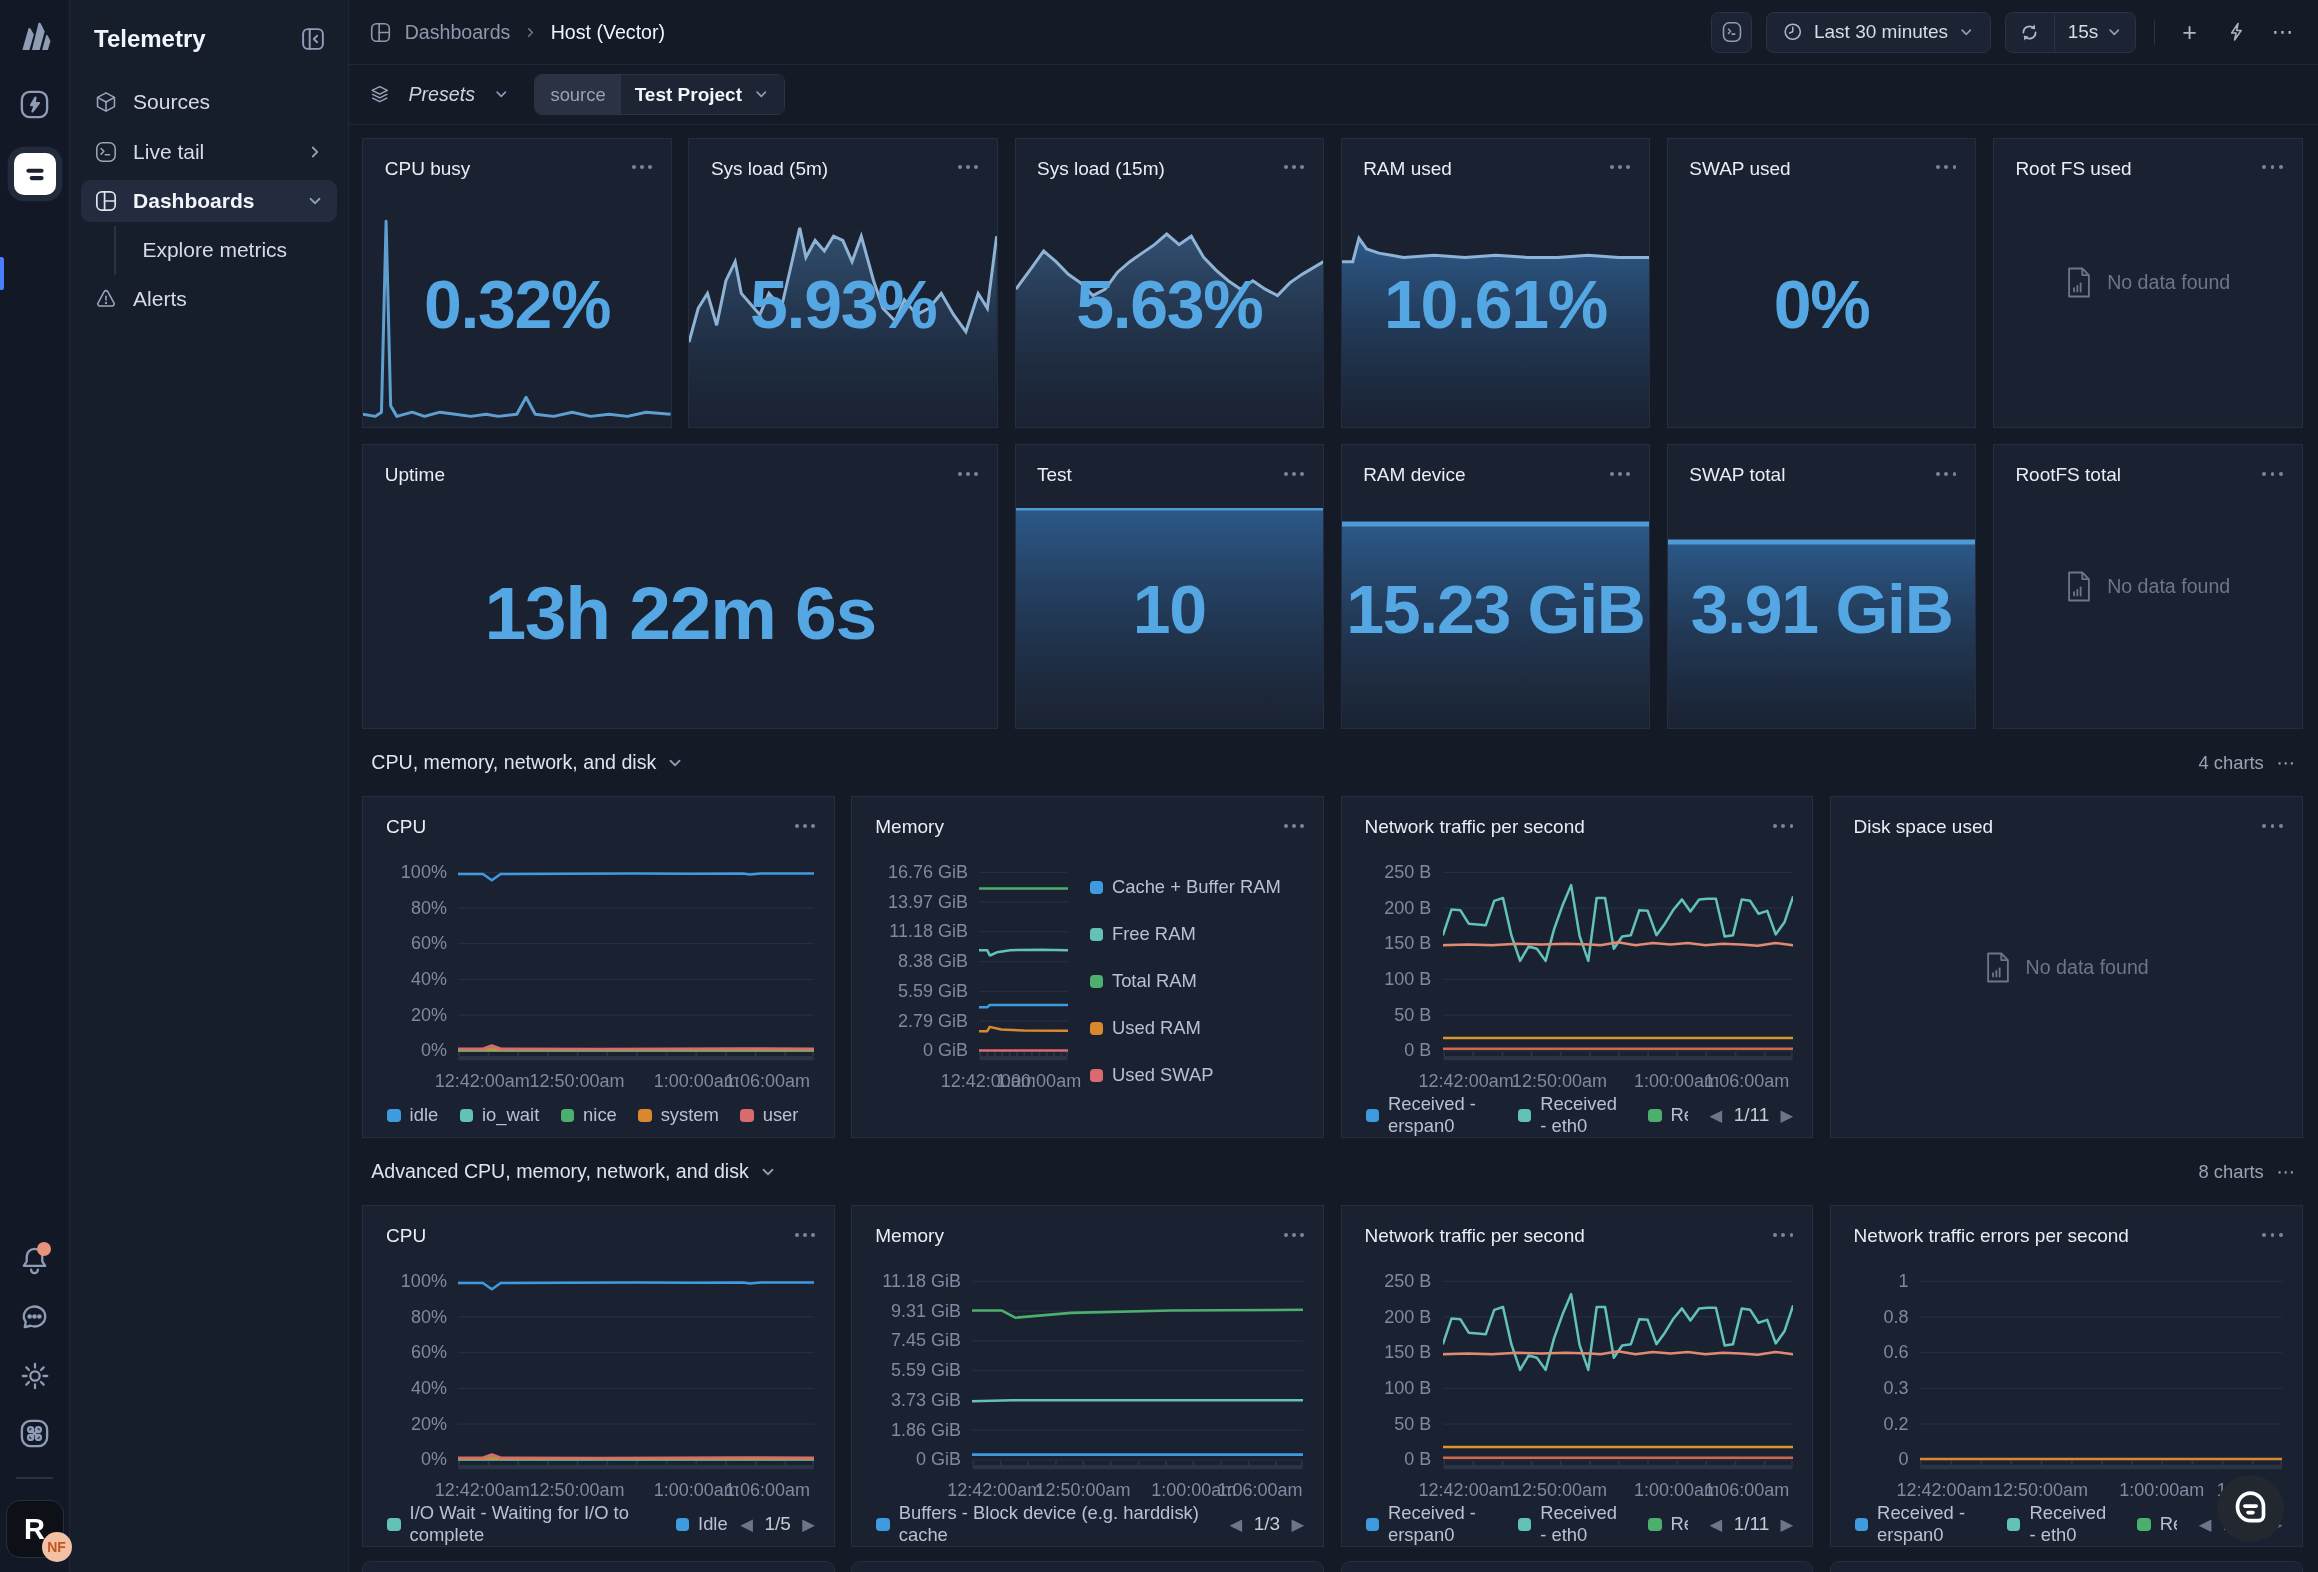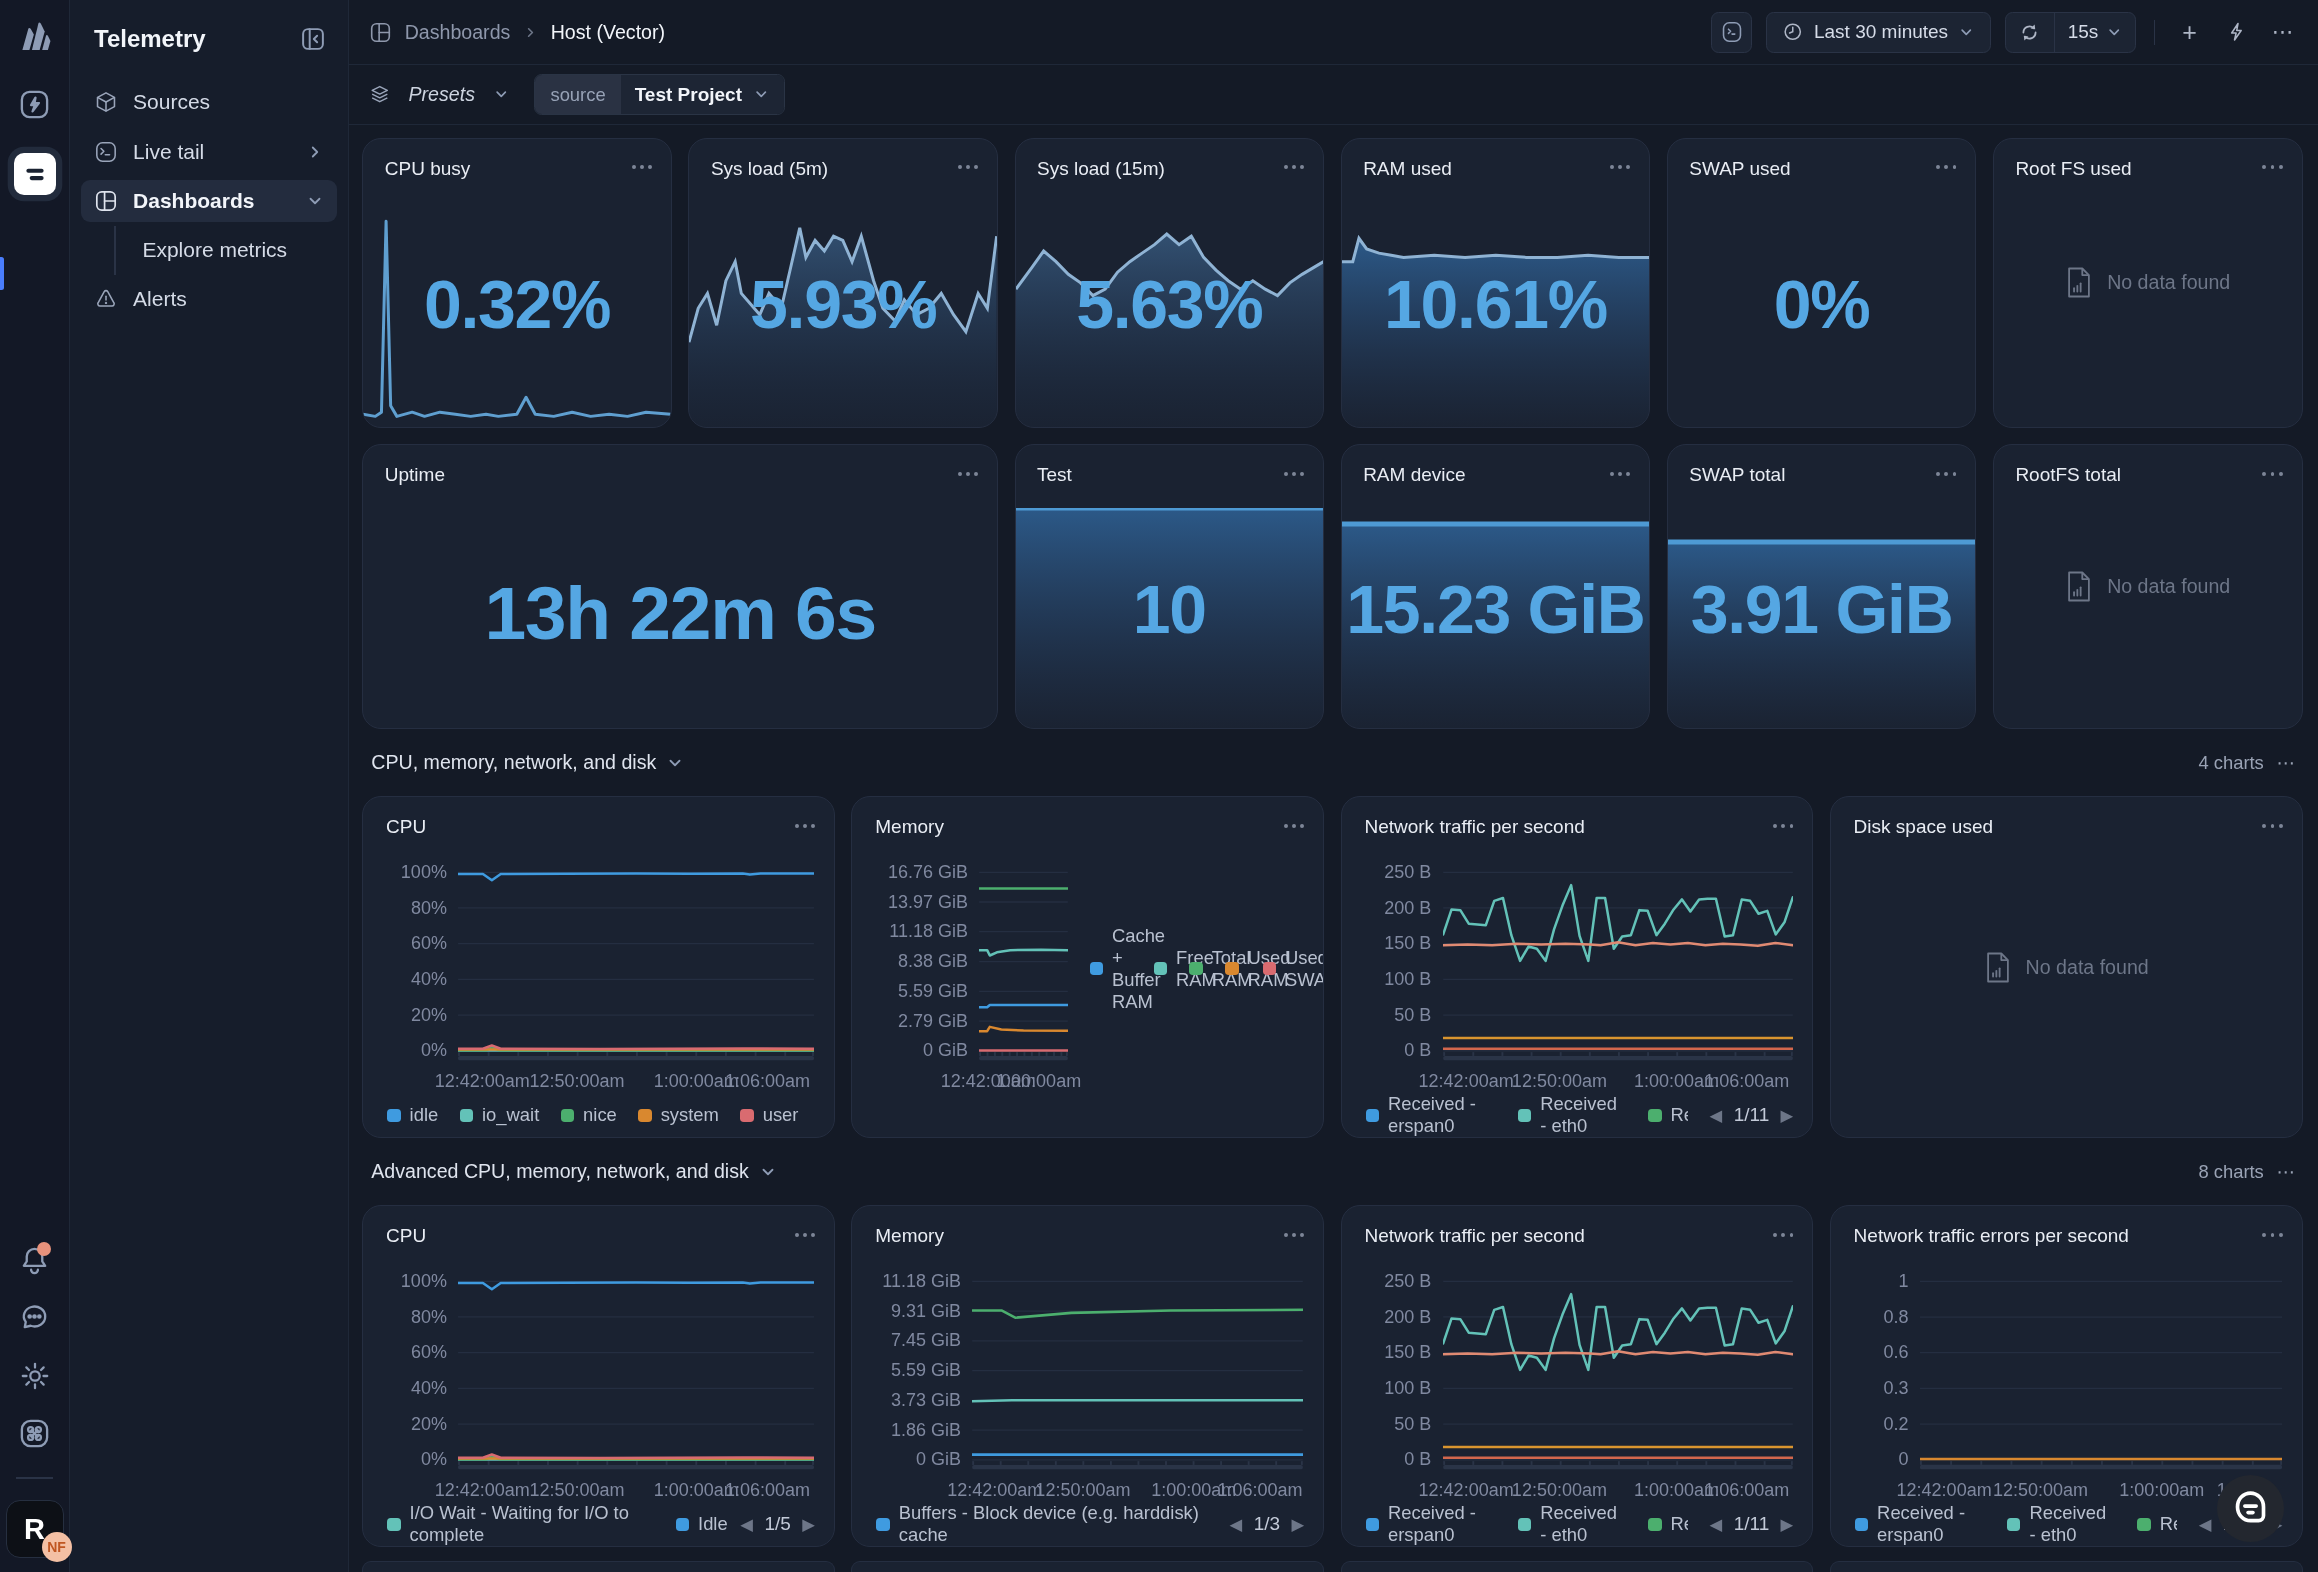--- a/index.html
+++ b/index.html
@@ -51,21 +51,21 @@
   .presets { display:flex; align-items:center; gap:18px; color:#cdd4e0; font-size:19.6px;font-style:italic; }
   .src-pill { display:flex; align-items:stretch; height:41px; border:1.3px solid #2a3445; border-radius:7.6px; overflow:hidden; }
   .src-key { background:#2a3243; color:#97a2b6; font-size:18.4px; display:flex; align-items:center; padding:0 15px; }
   .src-val { background:#1d2534; color:#f2f5fa; font-size:19px; font-weight:600; display:flex; align-items:center; gap:11.4px; padding:0 14px; }
 
   .content { flex:1; padding:12.7px 16.5px 0 13.3px; overflow:hidden; }
 
   
   .grid6 { display:grid; grid-template-columns:repeat(6,1fr); gap:16.5px; }
   .grid4 { display:grid; grid-template-columns:repeat(4,1fr); gap:16.5px; }
-  .card { background:#1a2231; border:1.3px solid #252e41; border-radius:19px; position:relative; overflow:hidden; }
+  .card { background:#1a2231; border:1.3px solid #252e41; border-radius:0; position:relative; overflow:hidden; }
   .stat-card { height:290px; }
   .row2 .stat-card { height:285px; }
   .span2 { grid-column:span 2; }
   .mt26 { margin-top:16.5px; }
   .card-head { display:flex; align-items:flex-start; justify-content:space-between; padding:19px 19px 0 21.5px; position:relative; z-index:3; }
   .card-title { font-size:19px; font-weight:500; color:#e9edf4; }
   .dots { display:flex; gap:4.4px; padding-top:7.6px; }
   .dots i { width:3.8px; height:3.8px; border-radius:50%; background:#7c8597; }
   .stat-value { position:absolute; left:0; right:0; top:44%; text-align:center; font-size:68px; font-weight:600; color:#55a7e3; letter-spacing:-1.3px; z-index:2; }
   .stat-value.big { font-size:75px; }
@@ -79,21 +79,21 @@
   .sec-title { font-size:19.6px; font-weight:500; color:#dfe4ee; display:flex; align-items:center; gap:10px; }
   .sec-right { margin-left:auto; display:flex; align-items:center; gap:12.7px; color:#9aa3b5; font-size:18.4px; }
 
   
   .chart-card { height:342px; padding:19px 19px 15px 19px; }
   .chart-card .card-head { padding:0 0 0 3.8px; }
   .chart-body { display:flex; margin-top:33px; height:190px; }
   .y-labels { width:76px; position:relative; flex-shrink:0; }
   .y-labels span { position:absolute; right:11.4px; white-space:nowrap; font-size:18px; color:#8089a0; line-height:19px; }
   .plot { flex:1; position:relative; min-width:0; }
-  .side-legend { width:236px; flex-shrink:0; padding:5px 0 0 21.5px; display:flex; flex-direction:row; }
+  .side-legend { width:236px; flex-shrink:0; padding:5px 0 0 21.5px; display:flex; flex-direction:column; gap:25px; }
   .x-labels { position:relative; height:29px; margin-top:6.3px; }
   .x-labels span { position:absolute; top:3.8px; transform:translateX(-50%); font-size:18px; color:#8089a0; white-space:nowrap; }
   .legend-row { display:flex; align-items:center; gap:21.5px; margin-top:3.8px; padding-left:5px; height:30px; }
   .leg-item { display:flex; align-items:center; gap:9px; font-size:18.4px; color:#b9c1d0; min-width:0; }
   .leg-chip { width:13.3px; height:13.3px; border-radius:3.8px; flex-shrink:0; }
   .leg-clip { max-width:33px; overflow:hidden; white-space:nowrap; }
   .pager { margin-left:auto; display:flex; align-items:center; gap:11.4px; color:#8089a0; font-size:19px; flex-shrink:0; }
   .pager .num { color:#c3cad8; }
   .pager .arr { font-size:16.5px; color:#6d7688; }
 

